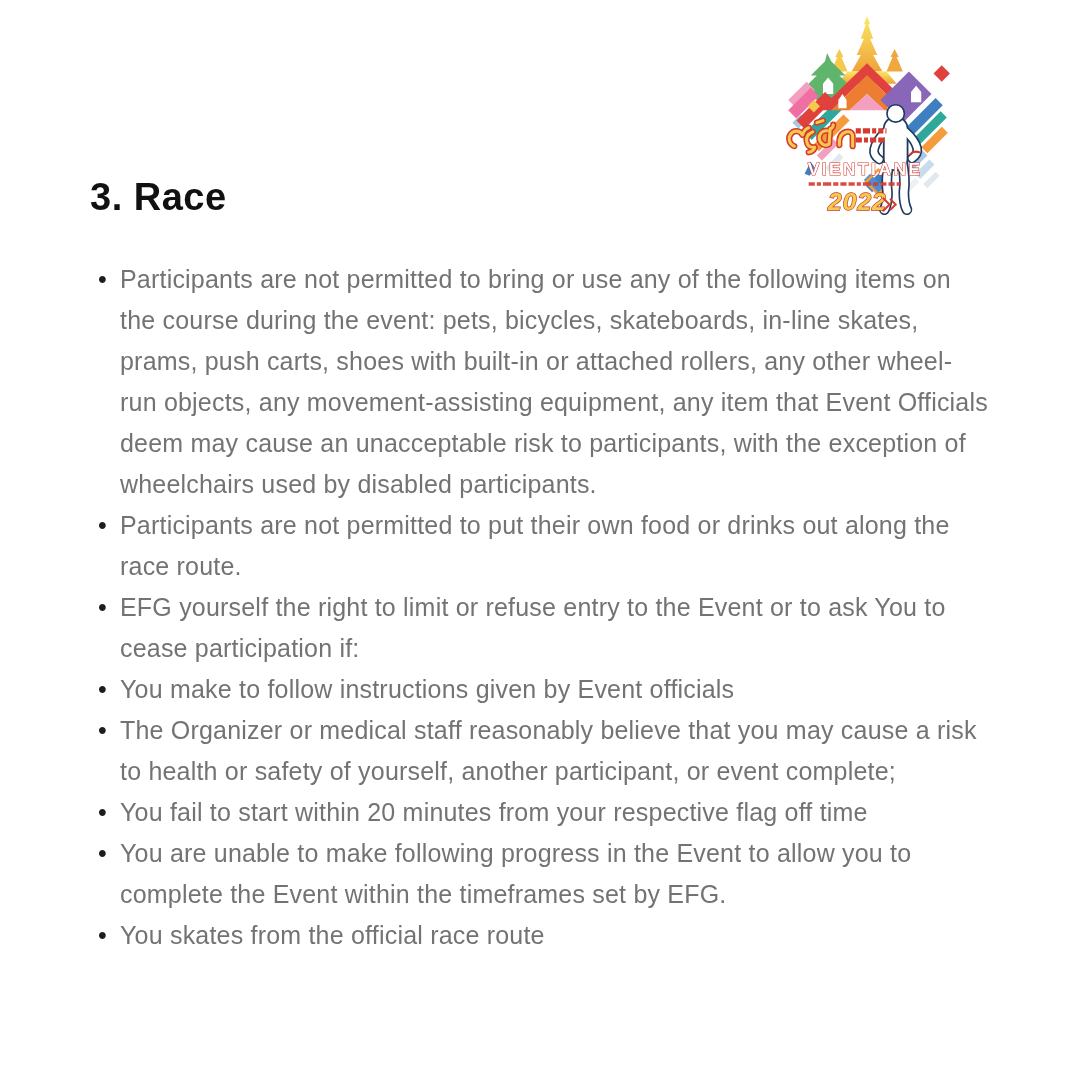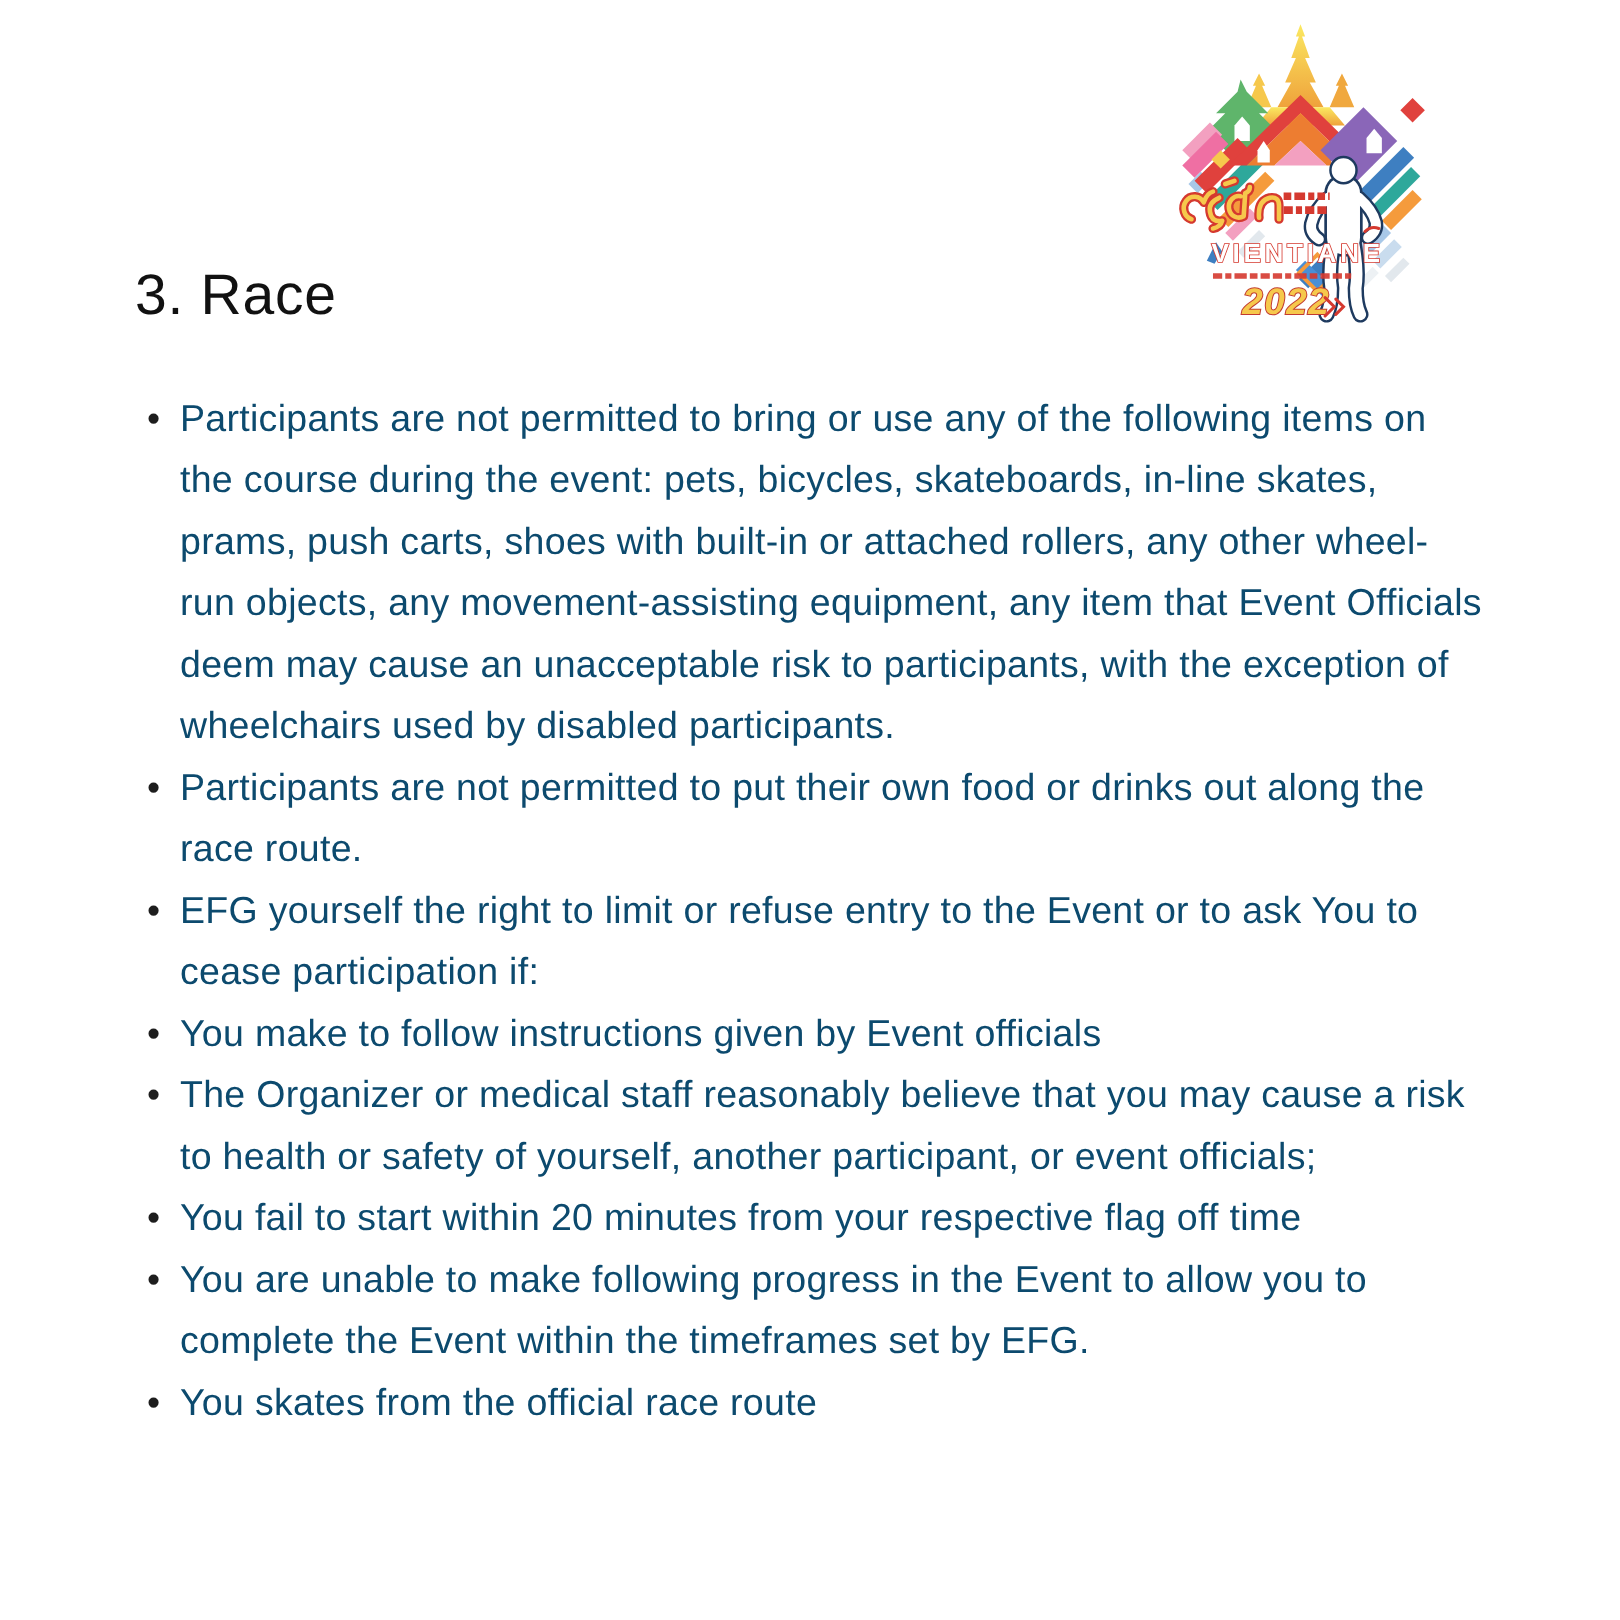--- a/index.html
+++ b/index.html
@@ -4,32 +4,32 @@
 <style>
   html,body{margin:0;padding:0;}
   body{
     width:1080px;height:1080px;background:#ffffff;
     font-family:"Liberation Sans", sans-serif;color:#1d1d1d;
     position:relative;overflow:hidden;
   }
   .page{position:absolute;inset:0;}
   .page-title{
     position:absolute;left:90px;top:176px;margin:0;
-    font-size:38px;font-weight:400;letter-spacing:.5px;color:#111;
+    font-size:38px;font-weight:700;letter-spacing:.5px;color:#111;
   }
   .event-logo{
     position:absolute;left:780px;top:12px;width:174px;height:210px;
   }
   .rules-list{
     list-style:none;margin:0;padding:0;
     position:absolute;left:96px;top:259px;width:892px;
   }
   .rules-list li{
     position:relative;padding-left:24px;
-    font-size:25px;line-height:41px;letter-spacing:.2px;color:#0c4a6e;
+    font-size:25px;line-height:41px;letter-spacing:.2px;color:#737373;
   }
   .rules-list li::before{
     content:"\2022";position:absolute;left:2px;top:0;
     font-size:25px;line-height:41px;color:#1d1d1d;
   }
   svg text{font-family:"Liberation Sans", sans-serif;}
 </style>
 </head>
 <body>
 
@@ -141,19 +141,19 @@
         <path d="M101,182 l6,6 l-6,6 M108,183 l5,5 l-5,5" stroke="#D5392F" stroke-width="2" fill="none" stroke-linecap="round"></path>
       </g>
     </svg>
   </div>
 
   <ul class="rules-list">
     <li><span>Participants are not permitted to bring or use any of the following items on the course during the event: pets, bicycles, skateboards, in-line skates, prams, push carts, shoes with built-in or attached rollers, any other wheel-run objects, any movement-assisting equipment, any item that Event Officials deem may cause an unacceptable risk to participants, with the exception of wheelchairs used by disabled participants.</span></li>
     <li><span>Participants are not permitted to put their own food or drinks out along the race route.</span></li>
     <li><span>EFG yourself the right to limit or refuse entry to the Event or to ask You to cease participation if:</span></li>
     <li><span>You make to follow instructions given by Event officials</span></li>
-    <li><span>The Organizer or medical staff reasonably believe that you may cause a risk to health or safety of yourself, another participant, or event officials;</span></li>
+    <li><span>The Organizer or medical staff reasonably believe that you may cause a risk to health or safety of yourself, another participant, or event complete;</span></li>
     <li><span>You fail to start within 20 minutes from your respective flag off time</span></li>
     <li><span>You are unable to make following progress in the Event to allow you to complete the Event within the timeframes set by EFG.</span></li>
     <li><span>You skates from the official race route</span></li>
   </ul>
 
 </div>
 
 </body></html>

